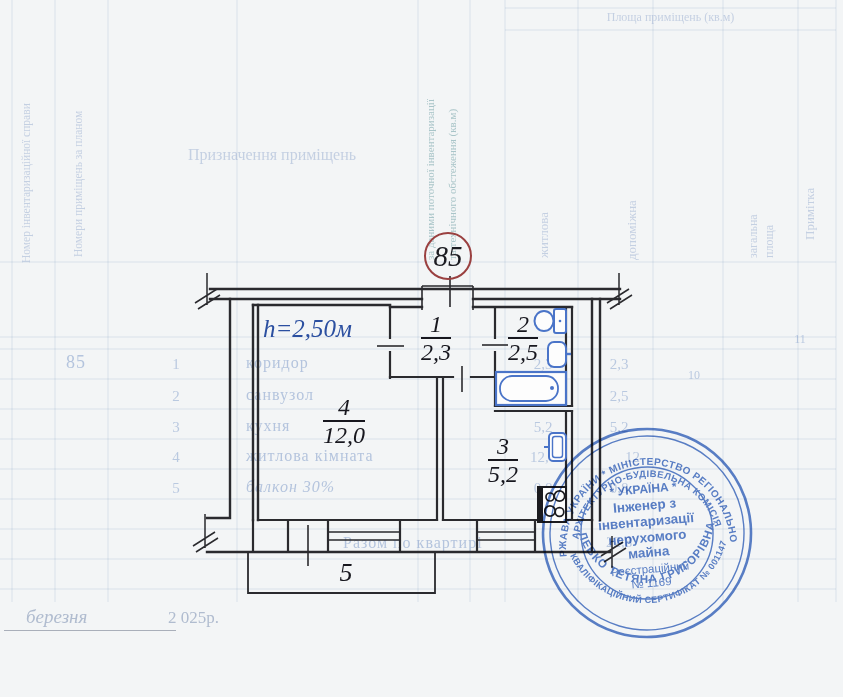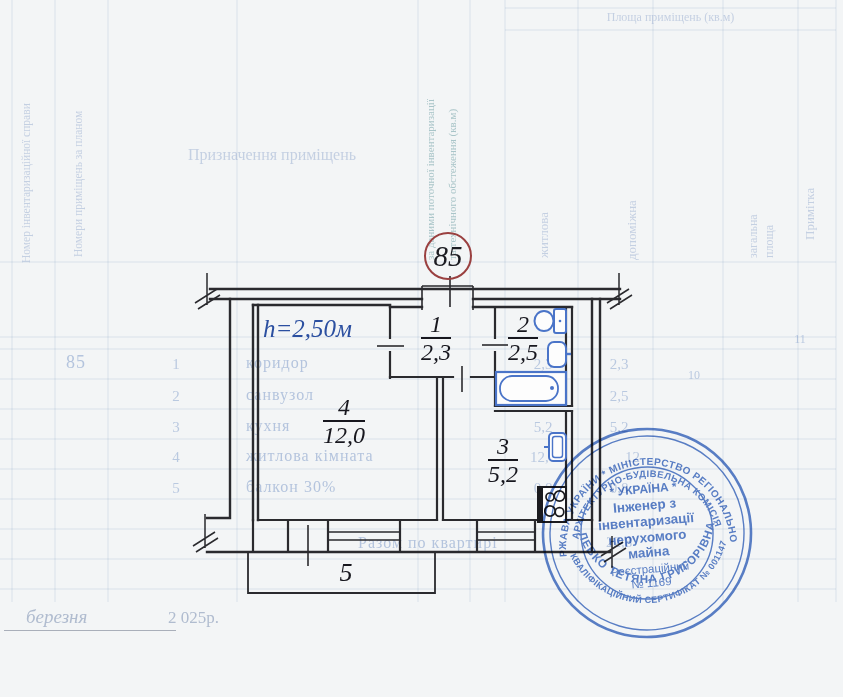--- a/index.html
+++ b/index.html
@@ -96,25 +96,25 @@
   <div class="bgt rowtxt" style="left:246px;top:417px;">кухня</div>
   <div class="bgt valtxt" style="left:524px;top:419px;width:38px;">5,2</div>
   <div class="bgt valtxt" style="left:598px;top:419px;width:42px;">5,2</div>
 
   <div class="bgt valtxt" style="left:166px;top:449px;width:20px;">4</div>
   <div class="bgt rowtxt" style="left:246px;top:447px;">житлова кімната</div>
   <div class="bgt valtxt" style="left:524px;top:449px;width:38px;">12,0</div>
   <div class="bgt valtxt" style="left:598px;top:449px;width:42px;text-align:right;">12</div>
 
   <div class="bgt valtxt" style="left:166px;top:480px;width:20px;">5</div>
-  <div class="bgt rowtxt" style="left:246px;top:478px;">балкон 30%</div>
+  <div class="bgt rowtxt" style="left:246px;top:478px;font-style:italic;">балкон 30%</div>
   <div class="bgt valtxt" style="left:524px;top:480px;width:38px;">0,8</div>
   <div class="bgt valtxt" style="left:598px;top:480px;width:42px;">0,8</div>
 
-  <div class="bgt rowtxt" style="left:330px;top:534px;padding-left:28px;">Разом по квартирі</div>
+  <div class="bgt rowtxt" style="left:315px;top:534px;padding-left:28px;">Разом по квартирі</div>
   <div class="bgt valtxt" style="left:596px;top:534px;width:46px;">22,8</div>
 
   <div class="date-month">березня</div>
   <div class="date-year">2 025р.</div>
   <div class="date-line"></div>
 
   <svg class="layer plan" width="843" height="697" viewBox="0 0 843 697">
     <g stroke="#2a2a2e" stroke-width="2.4" fill="none" stroke-linecap="square">
       <path d="M210 289 H620 M210 299 H422 M473 299 H620"></path>
       <path d="M390 307 H422 M473 307 H572"></path>

